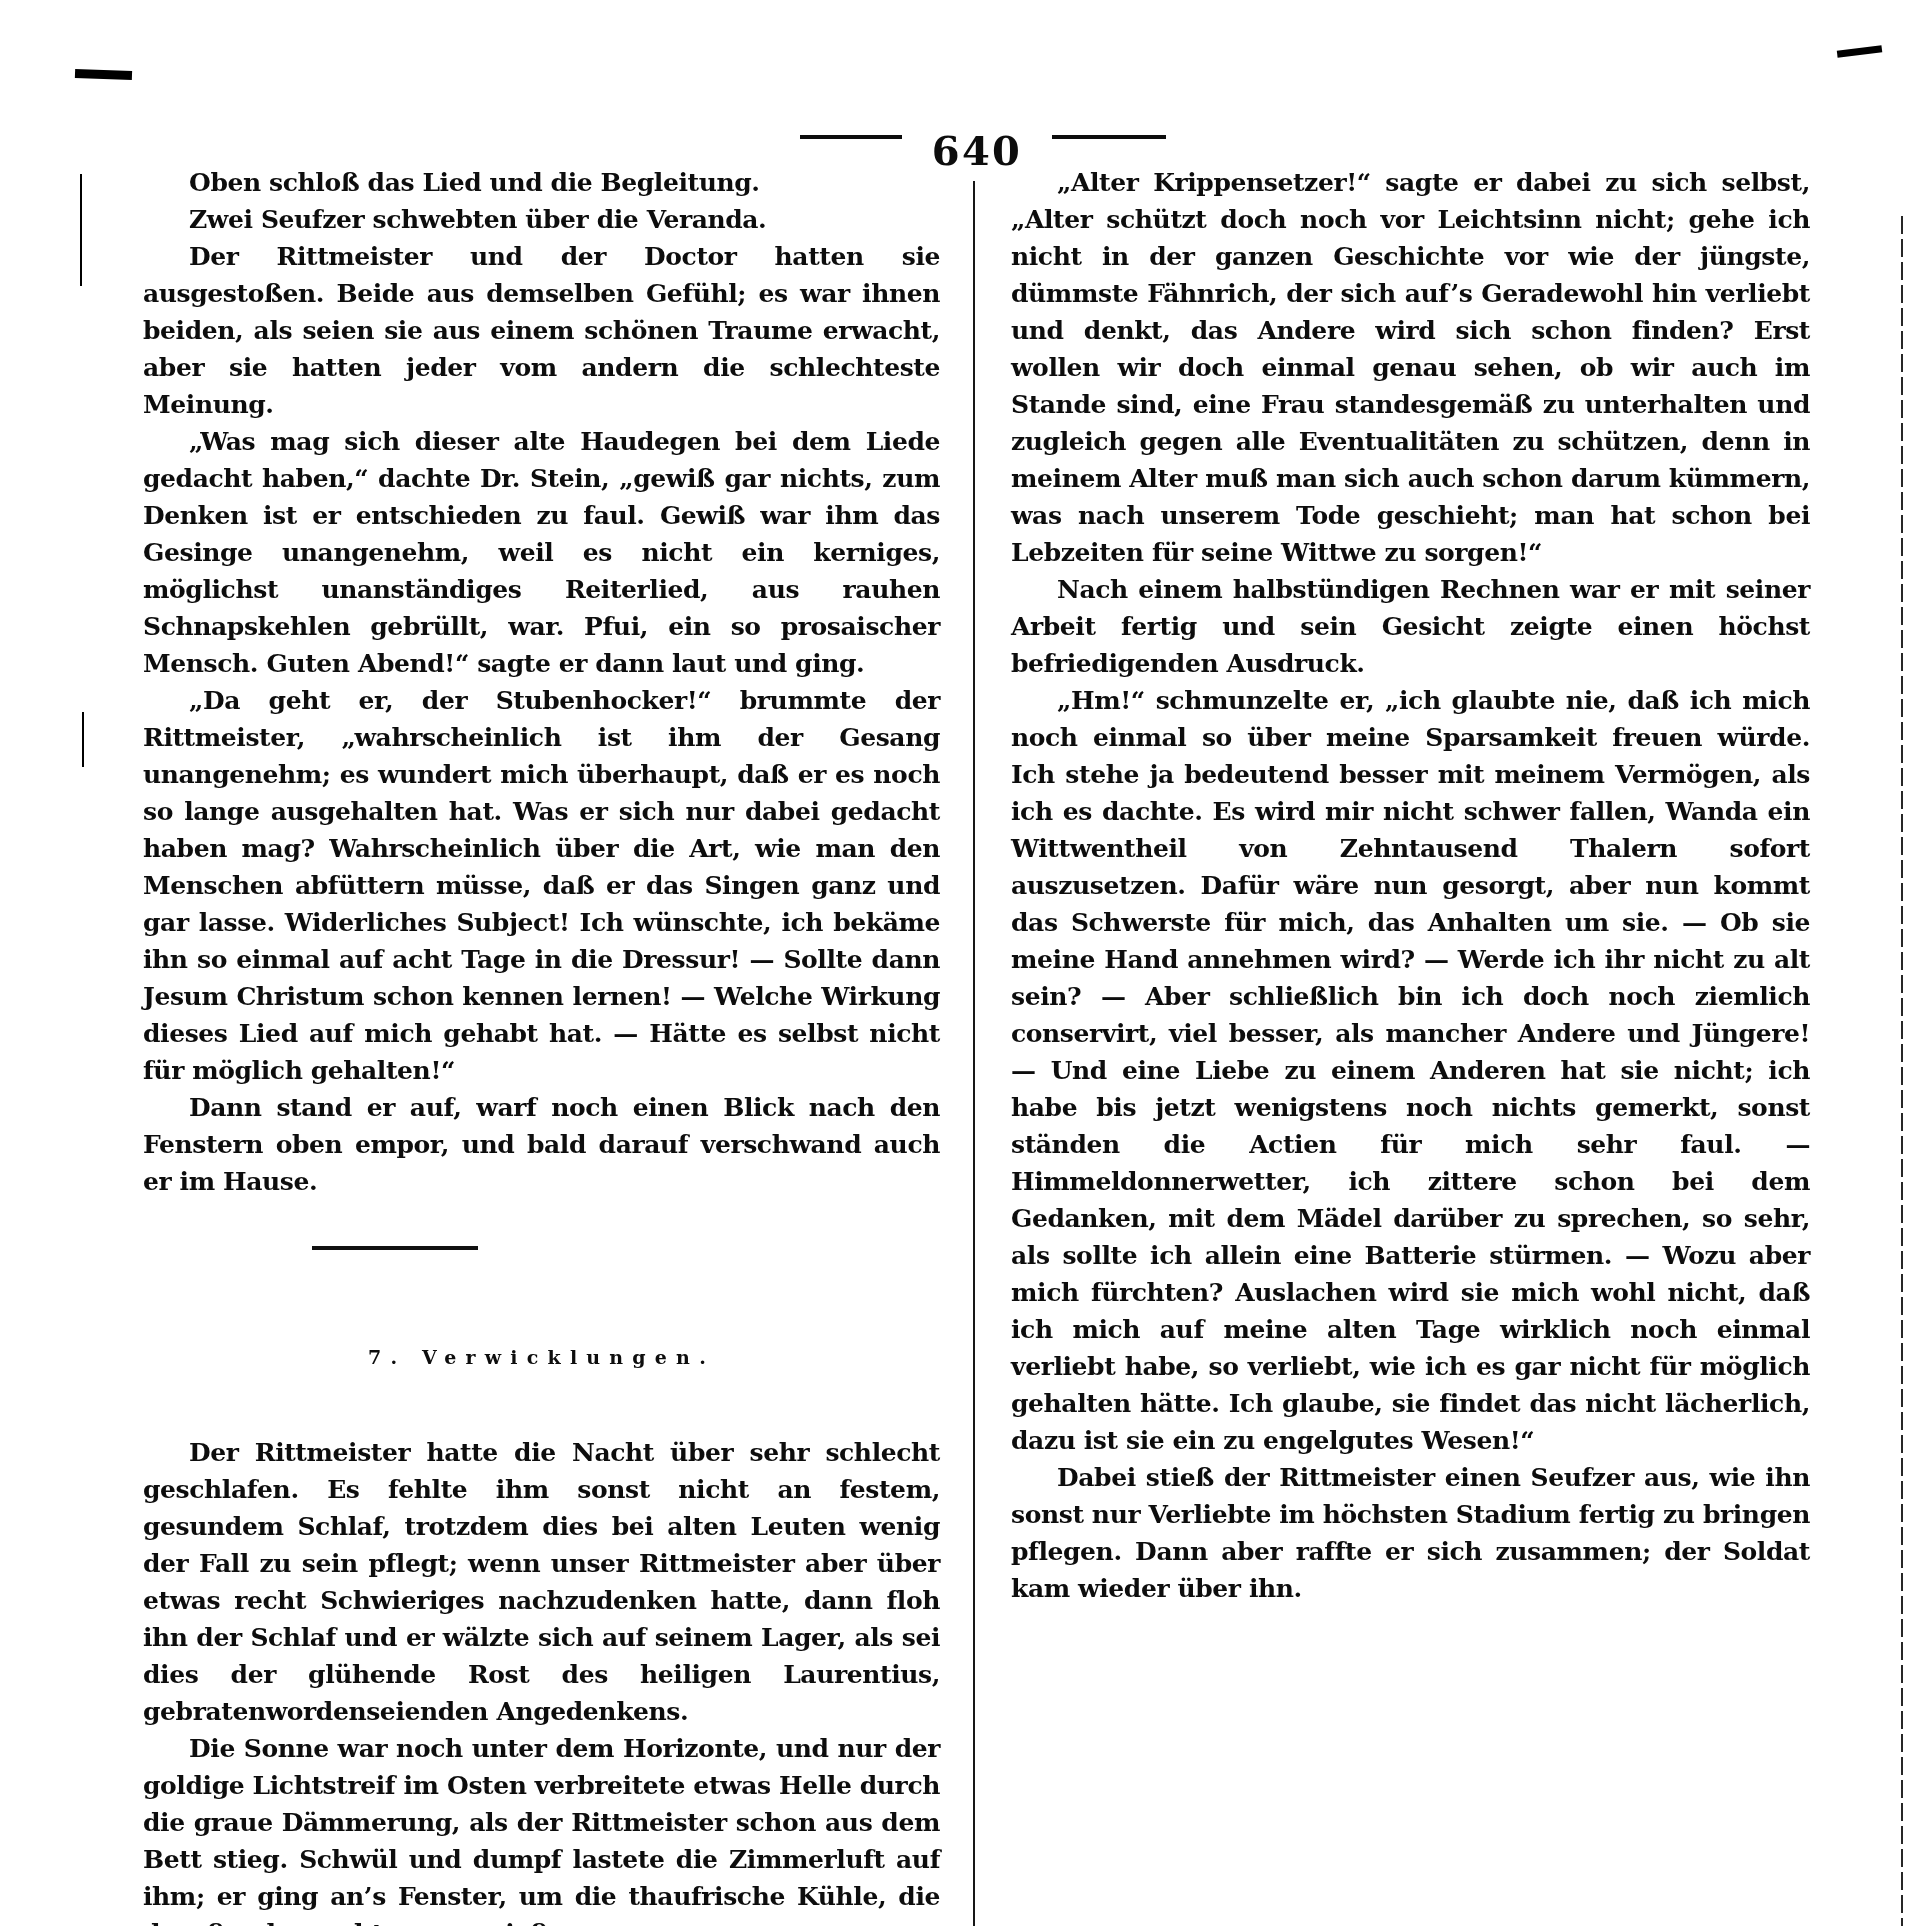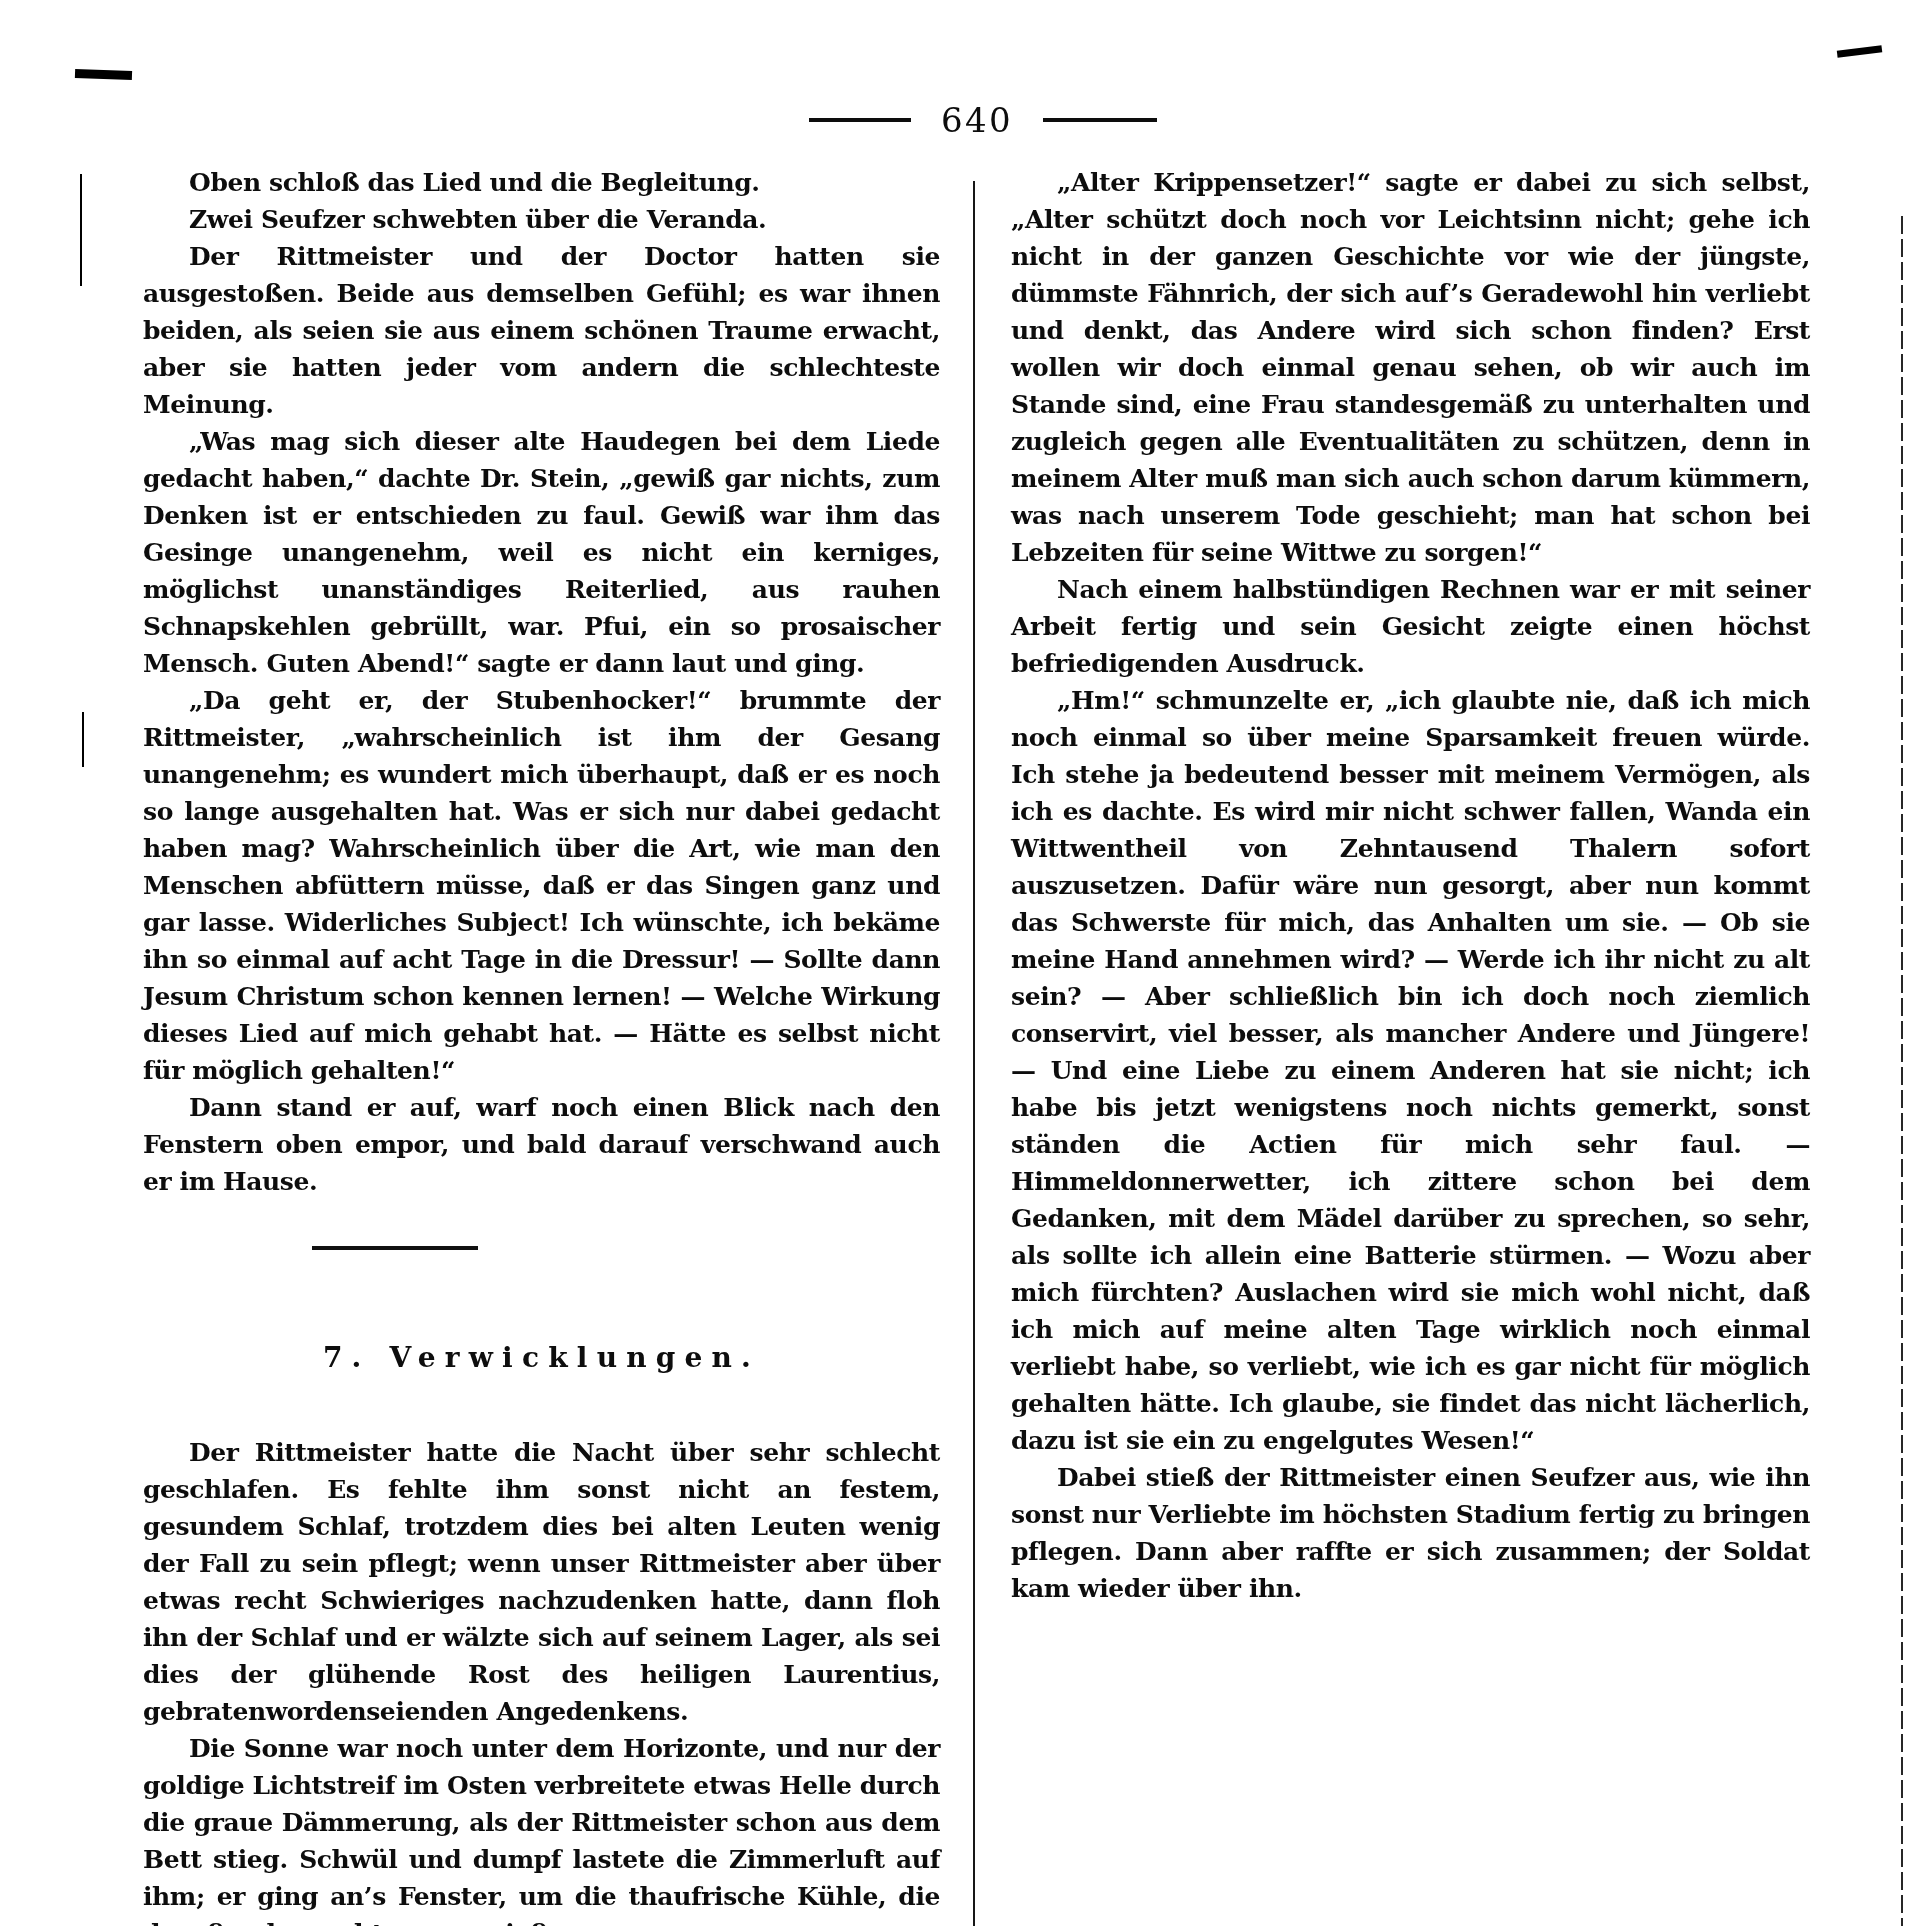--- a/index.html
+++ b/index.html
@@ -9,42 +9,42 @@
     color:#0d0d0d;overflow:hidden;
   }
   
   .pagehead{
     position:absolute;top:103px;left:0;width:100%;
     display:flex;align-items:center;justify-content:center;gap:30px;
   }
   .pagehead .rule{height:3.5px;background:#0d0d0d;}
   .pagehead .rule.l{width:102px;}
   .pagehead .rule.r{width:114px;}
-  .pagenum{font-size:34px;font-weight:normal;letter-spacing:2.3px;line-height:1;}
+  .pagenum{font-size:40px;font-weight:bold;letter-spacing:2.3px;line-height:1;margin-top:28px;}
   
   .col{
     position:absolute;top:164px;text-align:justify;
     font-size:25px;line-height:37px;font-weight:bold;letter-spacing:-0.4px;
   }
   .col-left{left:143px;width:797px;}
   .col-right{left:1011px;width:799px;}
   .para{text-indent:46px;margin:0;}
   .para.no-indent{text-indent:0;}
   .col-divider{
     position:absolute;left:973px;top:181px;width:2.3px;height:2126px;
     background:#161616;
   }
   
   .section-rule{
     width:166px;height:3.9px;background:#111;
     margin:46px 0 0 169px;
   }
   .chapter-heading{
     text-align:center;text-indent:0;
-    font-size:28px;font-weight:bold;letter-spacing:9.2px;
+    font-size:19px;font-weight:bold;letter-spacing:9.2px;
     margin:89px 0 58px 0;
   }
   
   .art{position:absolute;background:#000;}
   .art-tl{left:75px;top:70px;width:57px;height:8.5px;transform:rotate(2deg);}
   .art-tr{left:1837px;top:48px;width:45px;height:6.5px;transform:rotate(-7deg);}
   .art-l1{left:80px;top:174px;width:2.3px;height:112px;}
   .art-l2{left:82px;top:712px;width:1.9px;height:55px;}
   .art-redge{
     left:1901px;top:216px;width:1.9px;height:1834px;background:none;

